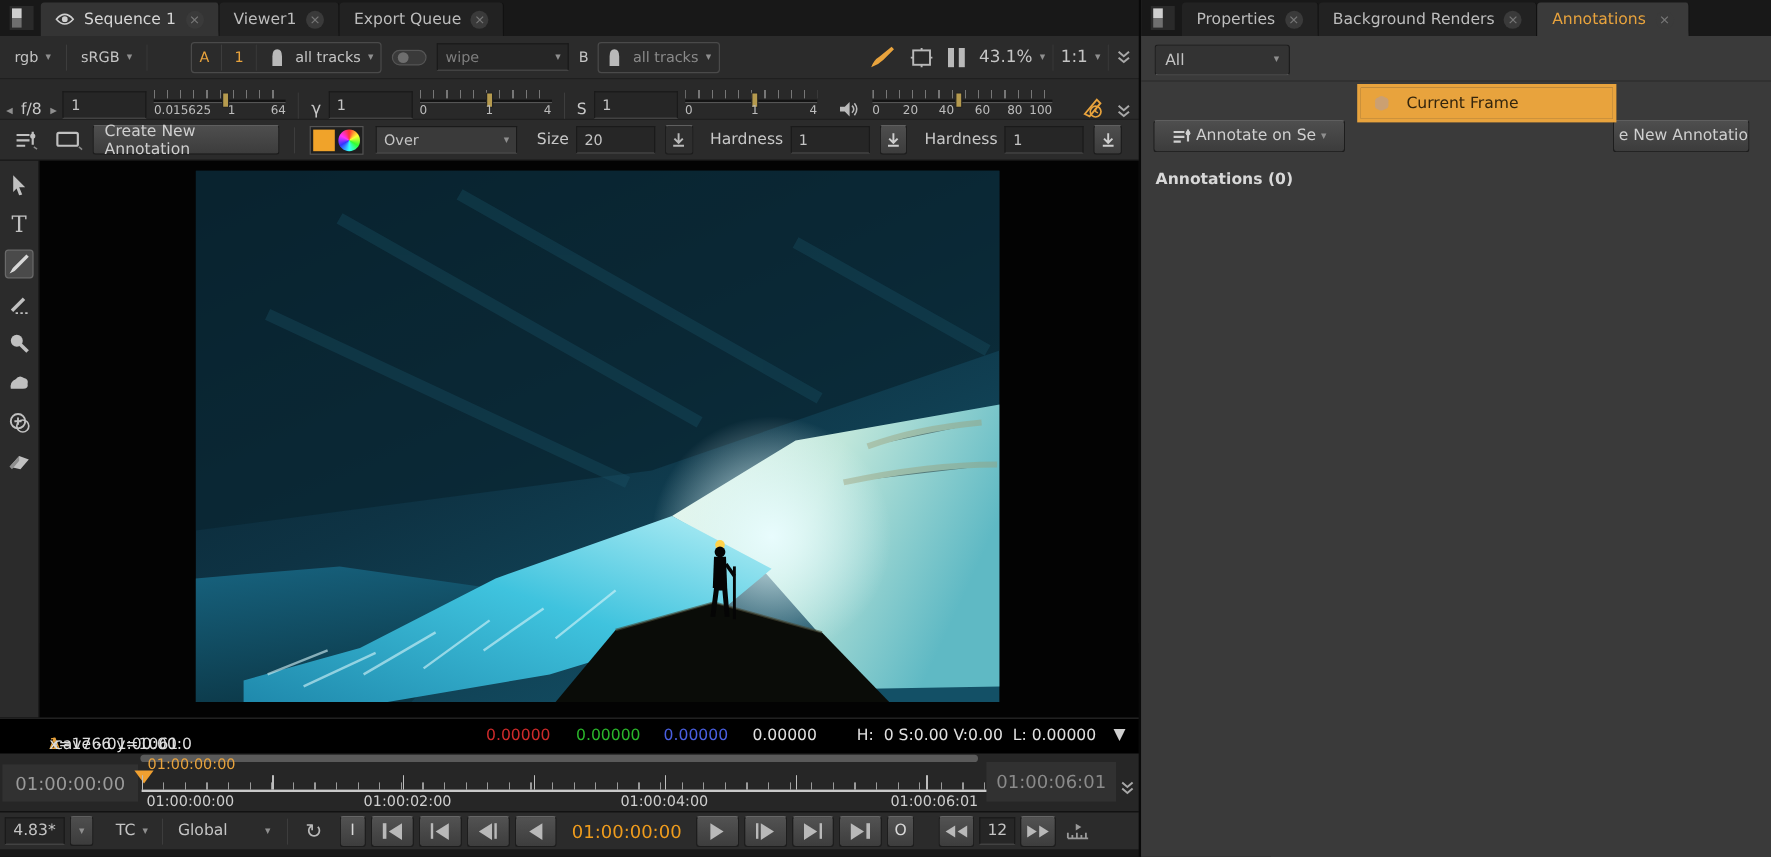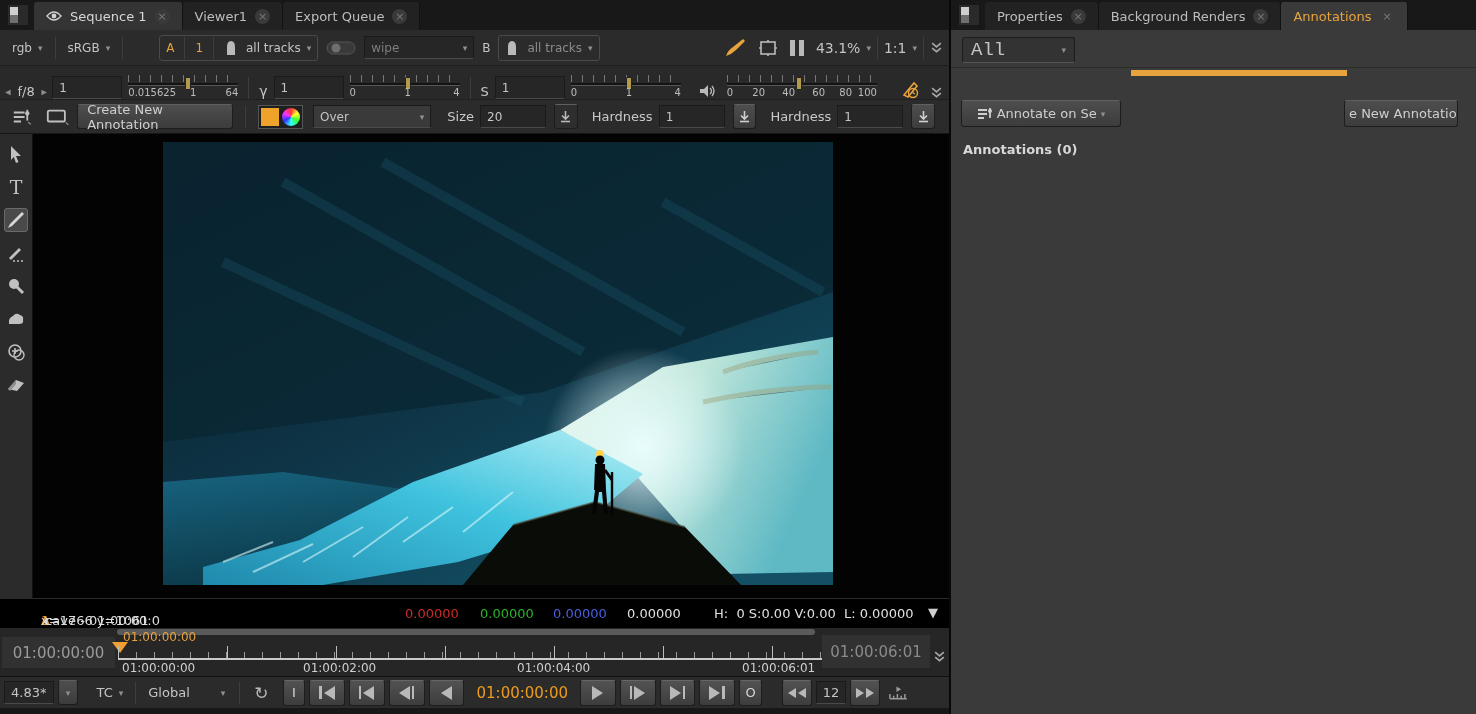--- a/index.html
+++ b/index.html
@@ -551,21 +551,21 @@
         <span class="close">×</span>
       </div>
       <div class="tab orange active">
         <span>Annotations</span>
         <span class="close">×</span>
       </div>
     </div>
 
     <div id="right-body">
       <div id="filter-dd" class="dd">
-        <span style="font-size:19px;font-family:Liberation Mono, monospace;">All</span>
+        <span style="font-size:13px;">All</span>
         <span class="caret" style="margin-left:auto;">▾</span>
       </div>
       <div id="right-rule"></div>
 
       <span id="annotate-on" class="btn">
         <svg width="16" height="14" viewBox="0 0 16 14">
             <path d="M1 3 H10 M1 7 H10 M1 11 H7" stroke="#cfcfcf" stroke-width="1.8"></path>
             <path d="M13 1 L13 11" stroke="#cfcfcf" stroke-width="1.8"></path>
             <circle cx="13" cy="4" r="2" fill="#cfcfcf"></circle>
           </svg>
@@ -575,15 +575,23 @@
 
       <span id="partial-new" class="btn">
         <span style="font-size:13px;">e New Annotation</span>
       </span>
 
       <div id="ann-count">Annotations (0)</div>
     </div>
   </div>
 
   <div id="shot-menu">
+    <div class="mitem hl">
+      <span class="mic">
+        <svg width="16" height="14" viewBox="0 0 16 14">
+            <path d="M3 7 Q2 3 6 2 Q8 0 11 2 Q15 3 14 7 Q15 11 11 12 Q8 14 5 12 Q2 11 3 7 Z" fill="#c8a078" opacity="0.9"></path>
+          </svg>
+      </span>
+      <span>Current Frame</span>
+    </div>
   </div>
 
 </div>
 
 </body></html>

